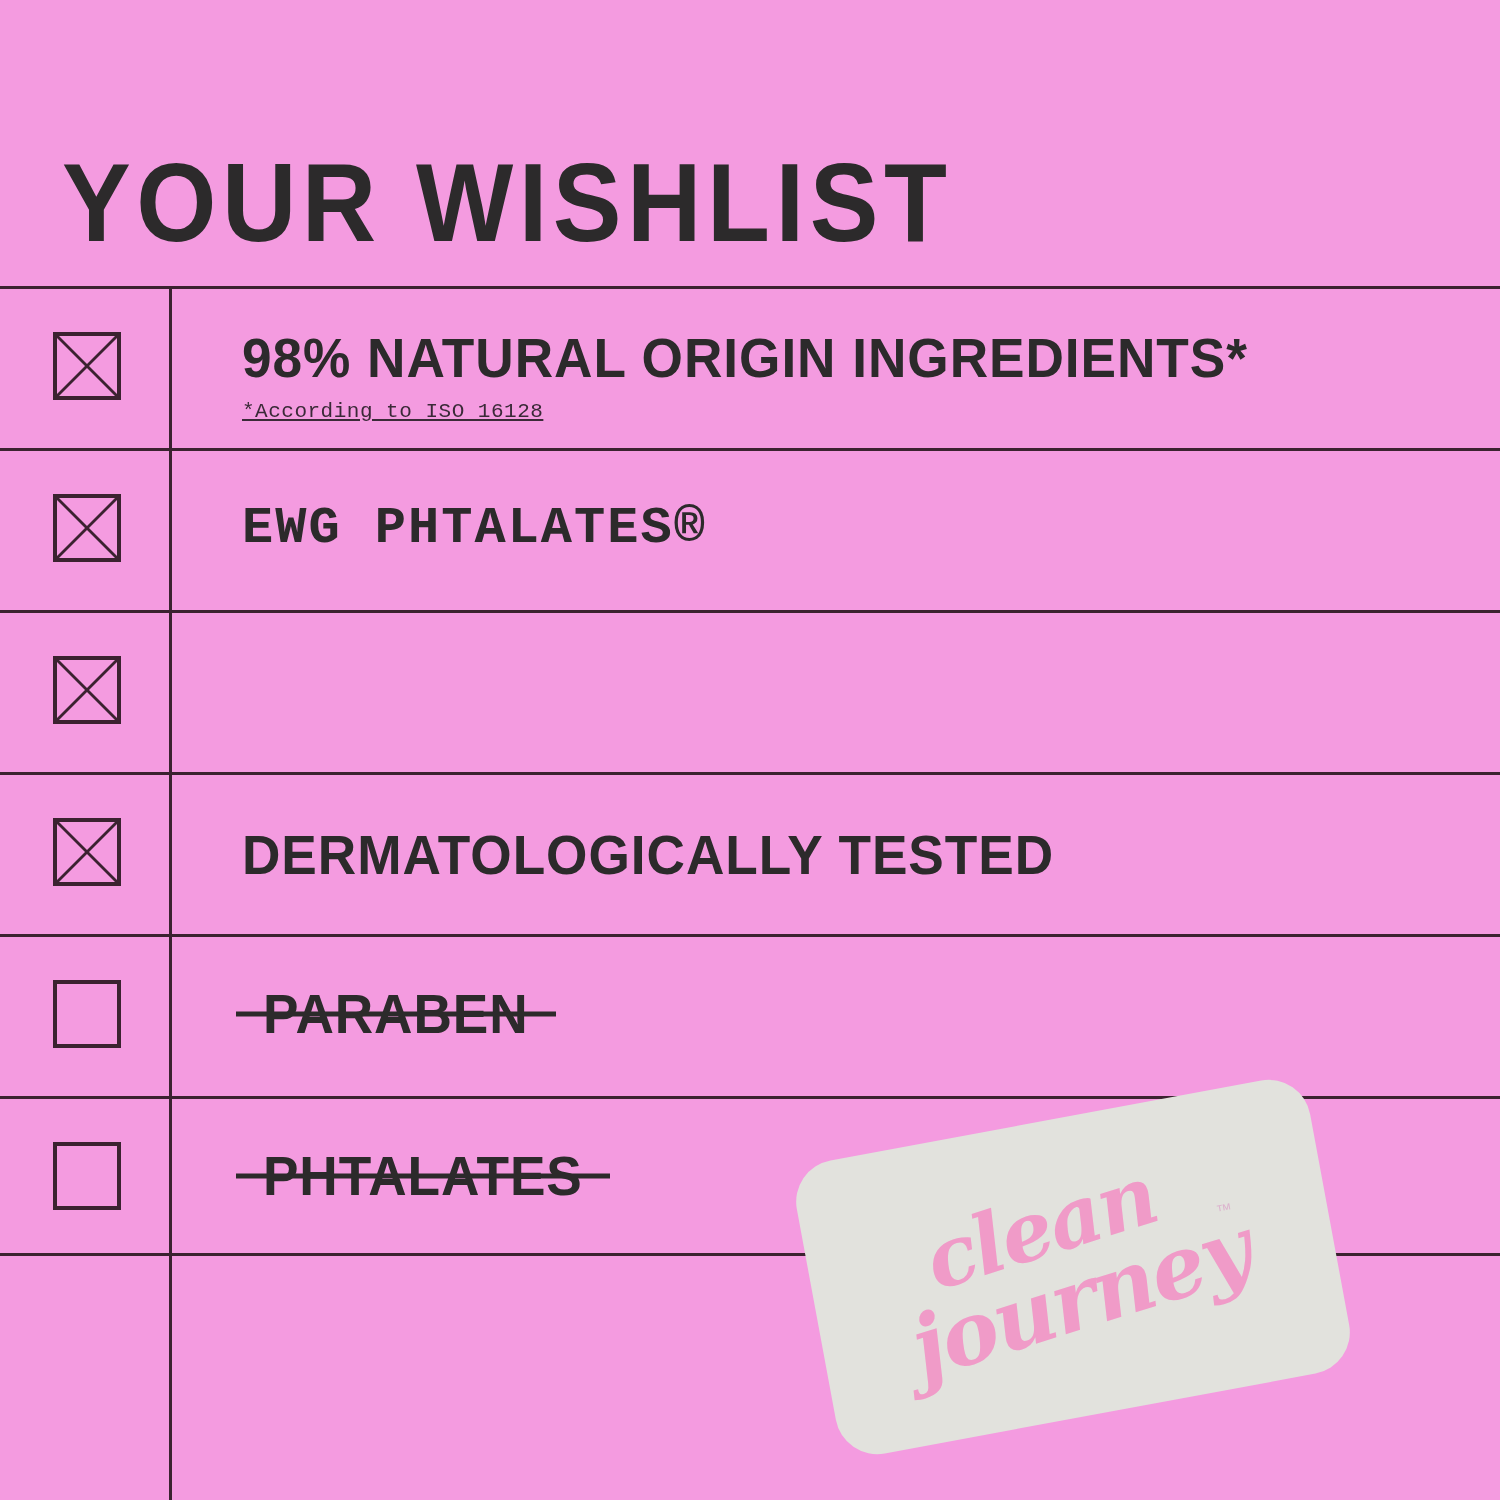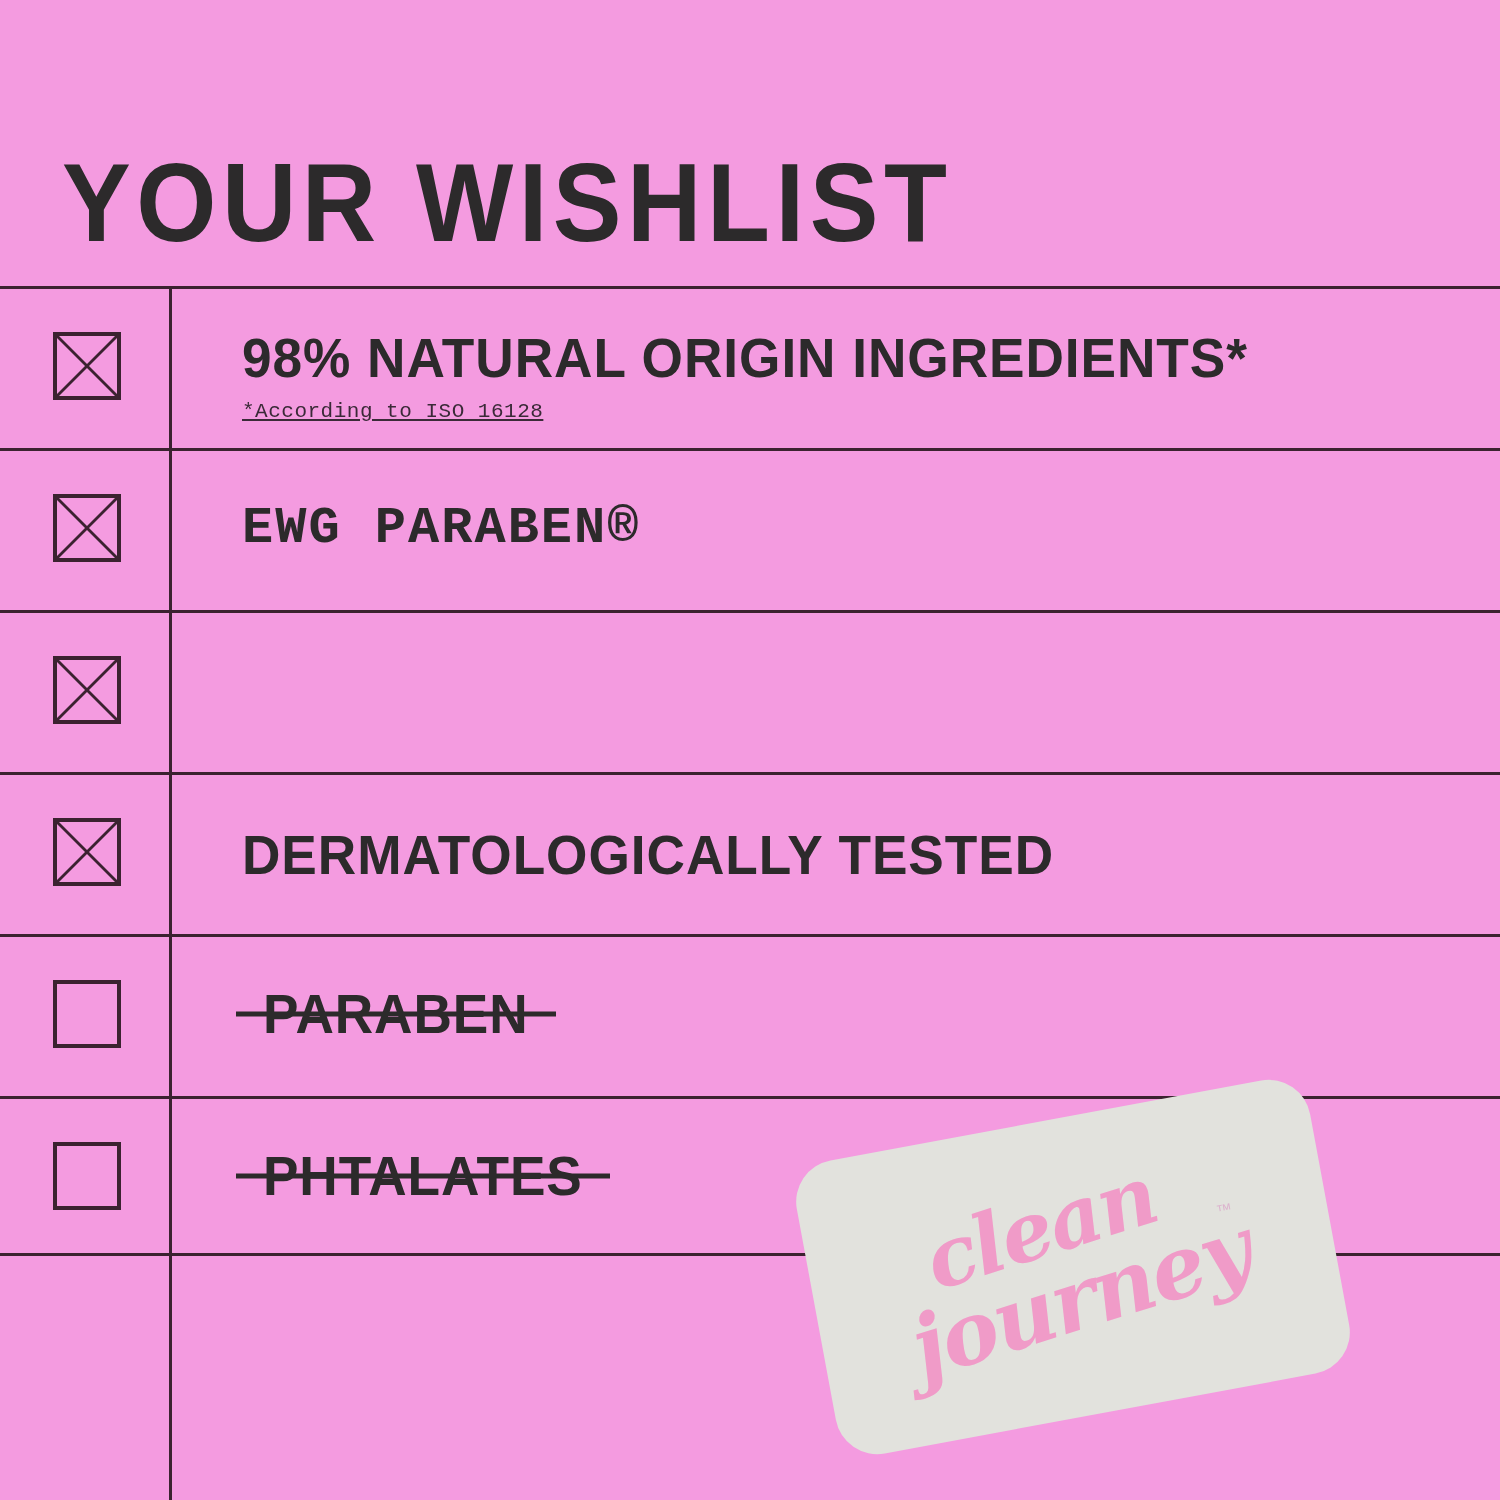--- a/index.html
+++ b/index.html
@@ -242,21 +242,21 @@
   <div class="row" style="top:448px">
     <div class="cb-cell">
       <div class="checkbox">
         <svg viewBox="0 0 68 68" preserveAspectRatio="none">
           <line x1="0" y1="0" x2="68" y2="68"></line>
           <line x1="68" y1="0" x2="0" y2="68"></line>
         </svg>
       </div>
     </div>
     <div class="label-cell">
-      <div class="label-text mono" style="top:55px">EWG PARABEN®</div>
+      <div class="label-text mono" style="top:55px">EWG PHTALATES®</div>
     </div>
   </div>
 
   <div class="row" style="top:610px">
     <div class="cb-cell">
       <div class="checkbox">
         <svg viewBox="0 0 68 68" preserveAspectRatio="none">
           <line x1="0" y1="0" x2="68" y2="68"></line>
           <line x1="68" y1="0" x2="0" y2="68"></line>
         </svg>

